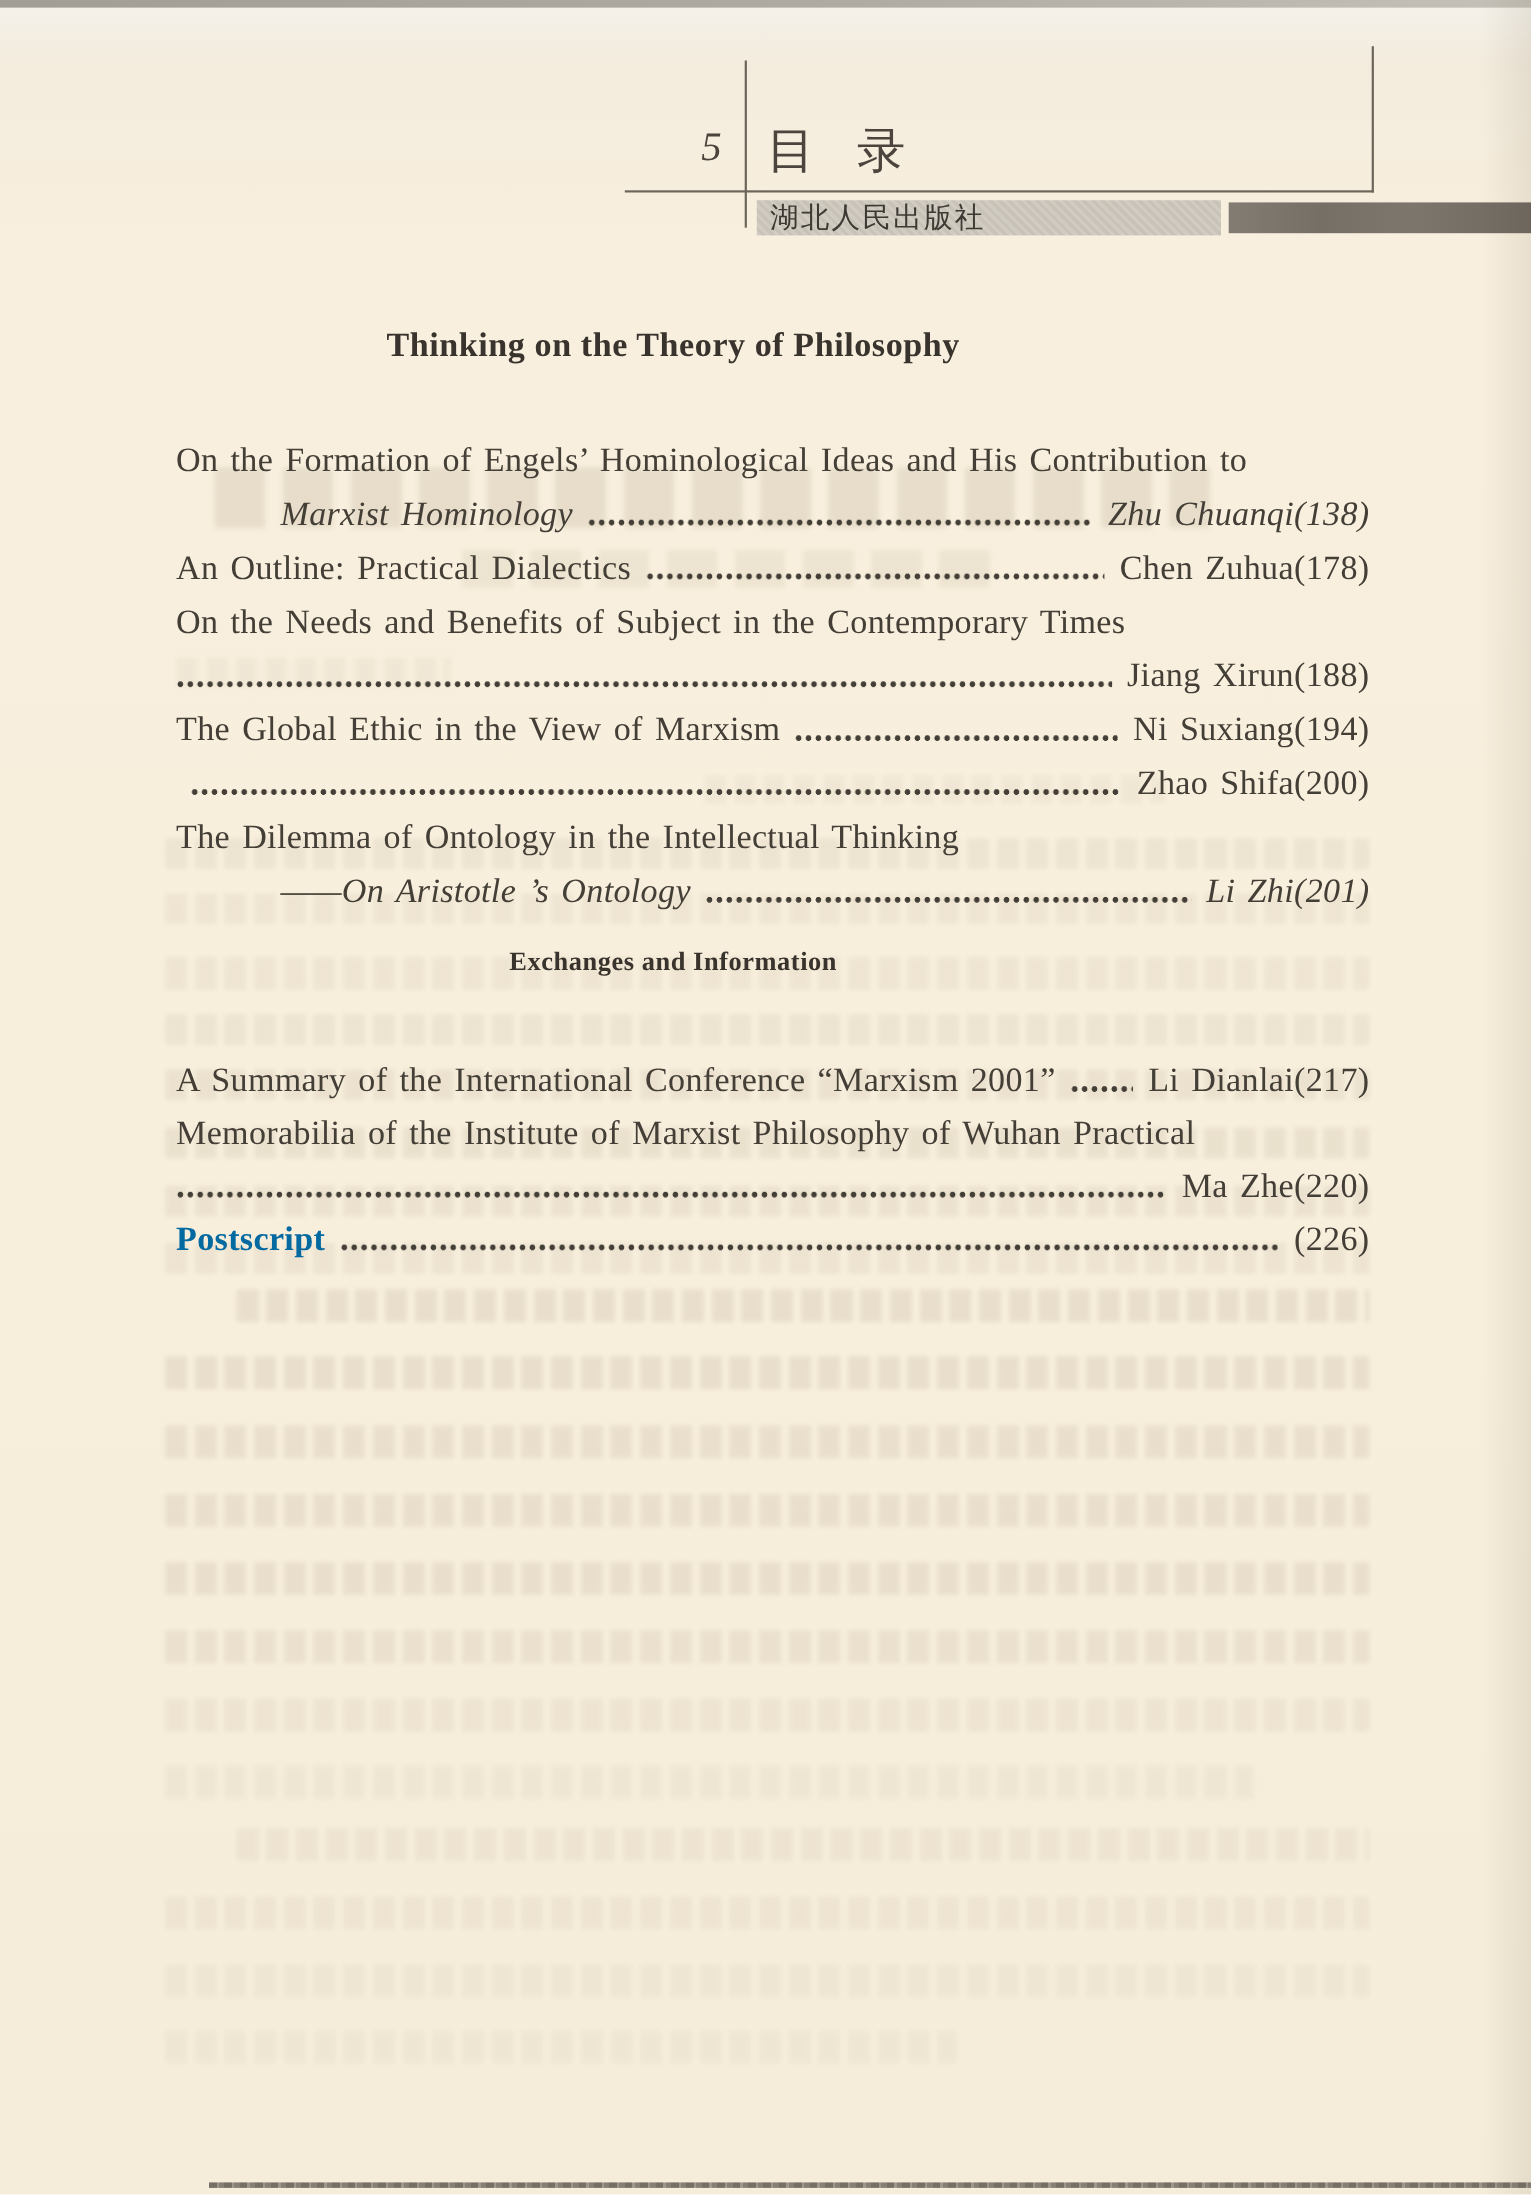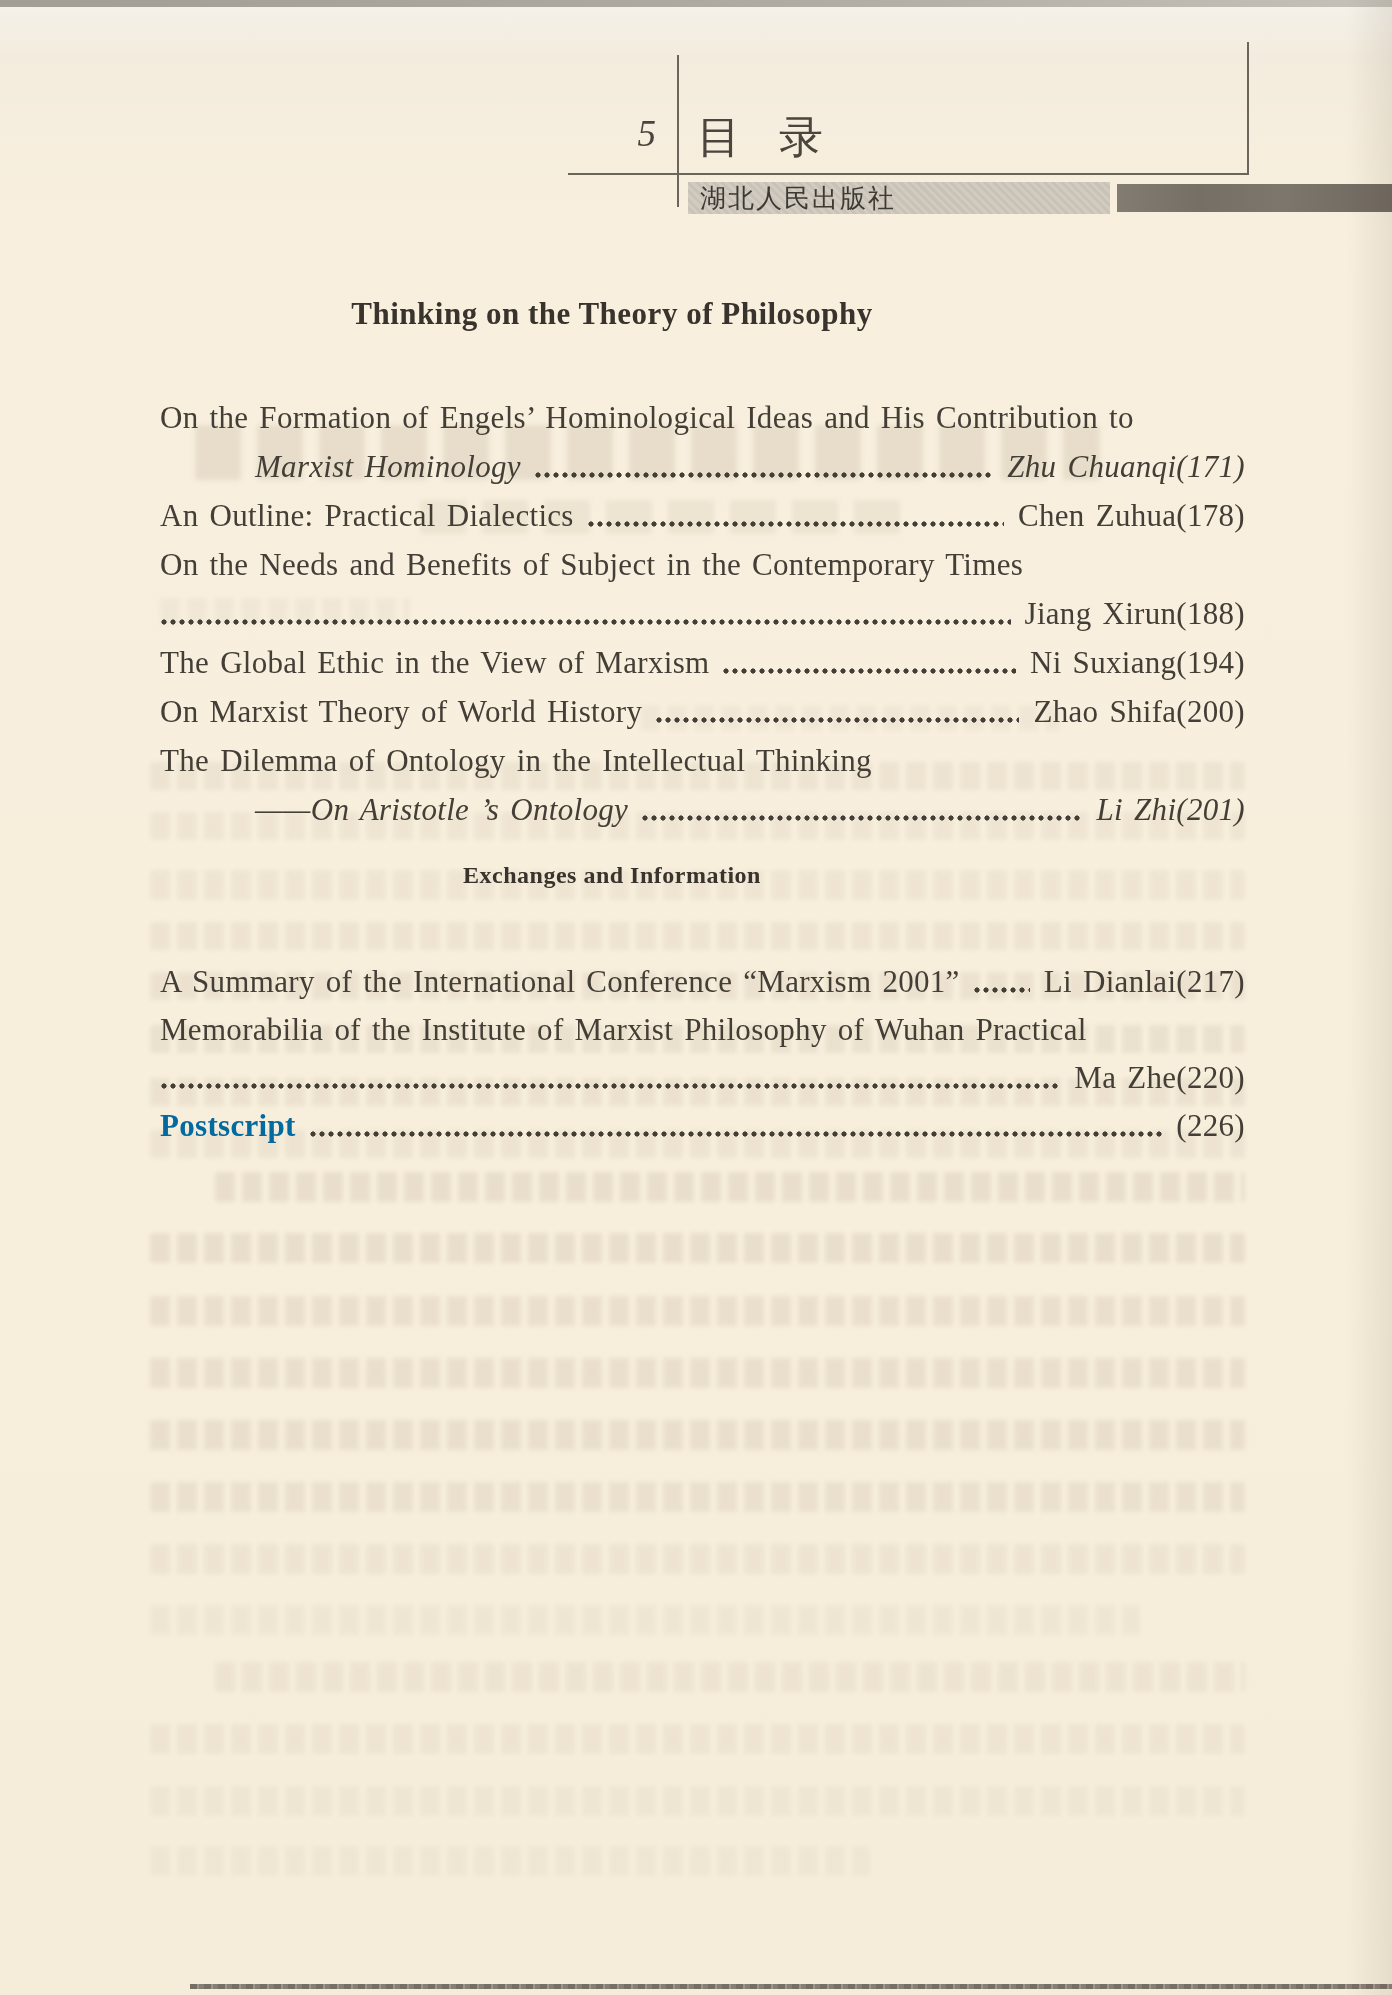--- a/index.html
+++ b/index.html
@@ -97,41 +97,40 @@
 
 <div id="sec0">
   <div class="toc-heading">Thinking on the Theory of Philosophy</div>
   <div class="toc-rows">
       <div class="toc-row">
         <span class="entry-title">On the Formation of Engels’ Hominological Ideas and His Contribution to</span>
       </div>
       <div class="toc-row indent">
         <span class="entry-title">Marxist Hominology</span>
         <span class="dot-leader"></span>
-        <span class="entry-right"><span>Zhu Chuanqi</span><span>(171)</span></span>
+        <span class="entry-right"><span>Zhu Chuanqi</span><span>(138)</span></span>
       </div>
       <div class="toc-row">
         <span class="entry-title">An Outline: Practical Dialectics</span>
         <span class="dot-leader"></span>
         <span class="entry-right"><span>Chen Zuhua</span><span>(178)</span></span>
       </div>
       <div class="toc-row">
         <span class="entry-title">On the Needs and Benefits of Subject in the Contemporary Times</span>
       </div>
       <div class="toc-row">
         <span class="dot-leader lead0"></span>
         <span class="entry-right"><span>Jiang Xirun</span><span>(188)</span></span>
       </div>
       <div class="toc-row">
         <span class="entry-title">The Global Ethic in the View of Marxism</span>
         <span class="dot-leader"></span>
         <span class="entry-right"><span>Ni Suxiang</span><span>(194)</span></span>
       </div>
       <div class="toc-row">
-        <span class="entry-title">On Marxist Theory of World History</span>
         <span class="dot-leader"></span>
         <span class="entry-right"><span>Zhao Shifa</span><span>(200)</span></span>
       </div>
       <div class="toc-row">
         <span class="entry-title">The Dilemma of Ontology in the Intellectual Thinking</span>
       </div>
       <div class="toc-row indent">
         <span class="entry-title">——On Aristotle ’s Ontology</span>
         <span class="dot-leader"></span>
         <span class="entry-right"><span>Li Zhi</span><span>(201)</span></span>

